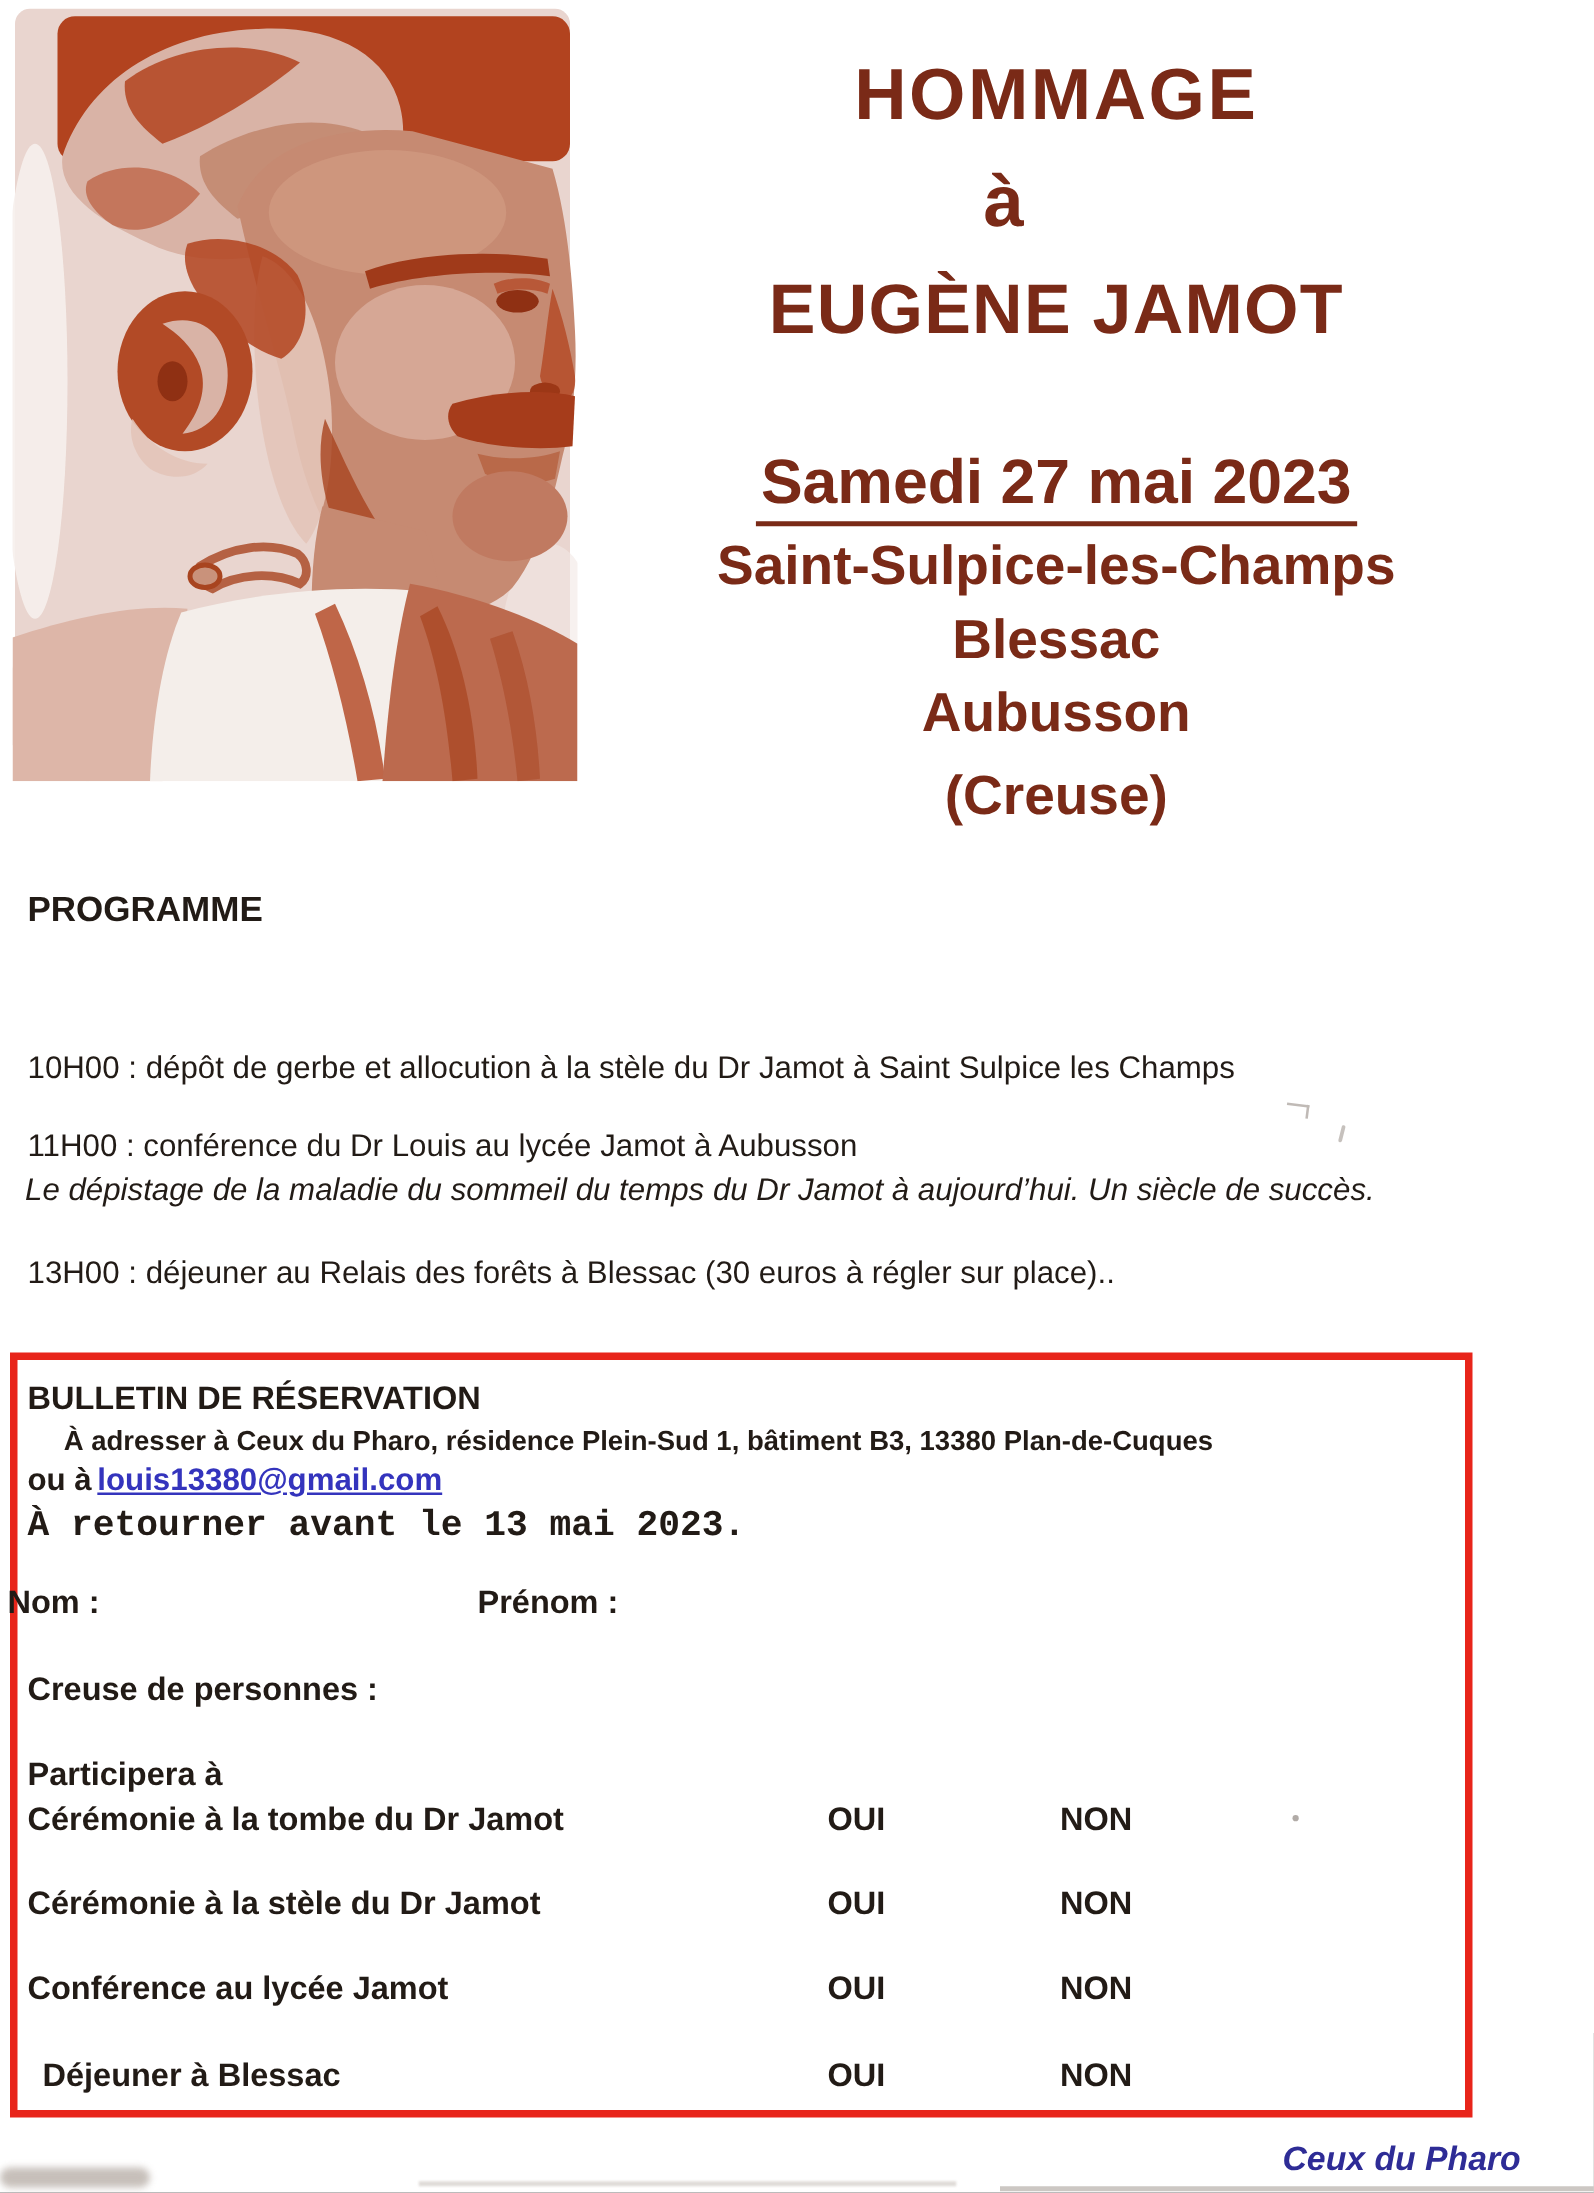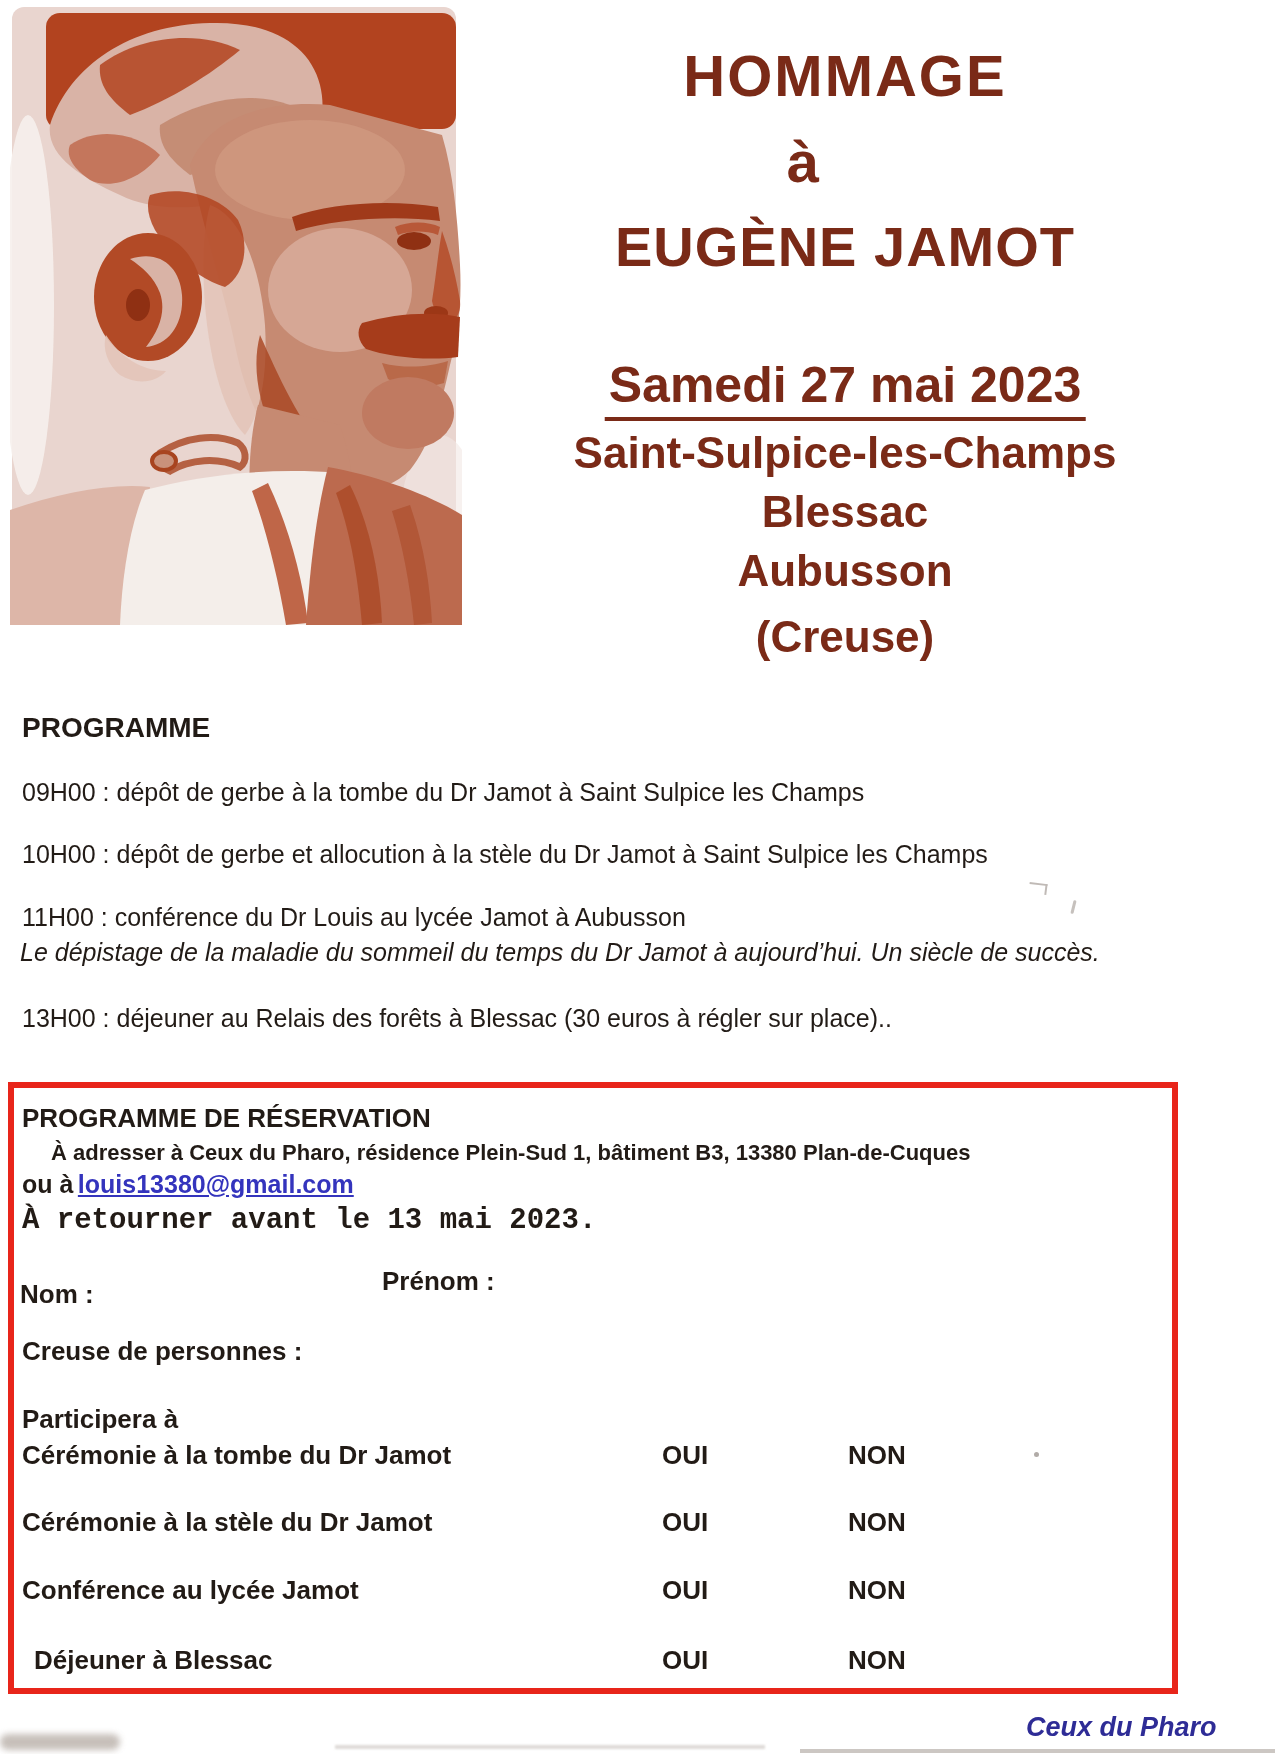--- a/index.html
+++ b/index.html
@@ -111,38 +111,37 @@
   <div class="abs cx title t-name" style="left:845px;top:214px;">EUGÈNE JAMOT</div>
 
   <div class="abs cx title t-date" style="left:845px;top:356px;">Samedi 27 mai 2023</div>
 
   <div class="abs cx title t-loc" style="left:845px;top:428px;">Saint-Sulpice-les-Champs</div>
   <div class="abs cx title t-loc" style="left:845px;top:487px;">Blessac</div>
   <div class="abs cx title t-loc" style="left:845px;top:546px;">Aubusson</div>
   <div class="abs cx title t-loc" style="left:845px;top:612px;">(Creuse)</div>
 
   <div class="abs prog-heading" style="left:22px;top:712px;">PROGRAMME</div>
-  <div class="abs prog-line" style="left:22px;top:778px;">09H00 : dépôt de gerbe à la tombe du Dr Jamot à Saint Sulpice les Champs</div>
   <div class="abs prog-line" style="left:22px;top:840px;">10H00 : dépôt de gerbe et allocution à la stèle du Dr Jamot à Saint Sulpice les Champs</div>
   <div class="abs prog-line" style="left:22px;top:903px;">11H00 : conférence du Dr Louis au lycée Jamot à Aubusson</div>
   <div class="abs prog-note" style="left:20px;top:938px;">Le dépistage de la maladie du sommeil du temps du Dr Jamot à aujourd’hui. Un siècle de succès.</div>
   <div class="abs prog-line" style="left:22px;top:1004px;">13H00 : déjeuner au Relais des forêts à Blessac (30 euros à régler sur place)..</div>
 
   <div class="resa-box"></div>
 
-  <div class="abs resa-heading" style="left:22px;top:1103px;">PROGRAMME DE RÉSERVATION</div>
+  <div class="abs resa-heading" style="left:22px;top:1103px;">BULLETIN DE RÉSERVATION</div>
   <div class="abs resa-line" style="left:22px;top:1140px;margin-left:29px;">À adresser à Ceux du Pharo, résidence Plein-Sud 1, bâtiment B3, 13380 Plan-de-Cuques</div>
   <div class="abs" style="left:22px;top:1170px;">
     <span class="email-prefix">ou à</span>
     <span> </span>
     <a class="email-link">louis13380@gmail.com</a>
   </div>
   <div class="abs resa-line-lg" style="left:22px;top:1204px;">À retourner avant le 13 mai 2023.</div>
 
-  <div class="abs resa-field" style="left:20px;top:1266px;margin-top:13px;">Nom :</div>
+  <div class="abs resa-field" style="left:6px;top:1266px;">Nom :</div>
   <div class="abs resa-field" style="left:382px;top:1266px;">Prénom :</div>
   <div class="abs resa-field" style="left:22px;top:1336px;">Creuse de personnes :</div>
   <div class="abs resa-field" style="left:22px;top:1404px;">Participera à</div>
 
   <div class="abs resa-opt" style="left:22px;top:1440px;">Cérémonie à la tombe du Dr Jamot</div>
   <div class="abs resa-opt" style="left:662px;top:1440px;">OUI</div>
   <div class="abs resa-opt" style="left:848px;top:1440px;">NON</div>
 
   <div class="abs resa-opt" style="left:22px;top:1507px;">Cérémonie à la stèle du Dr Jamot</div>
   <div class="abs resa-opt" style="left:662px;top:1507px;">OUI</div>

